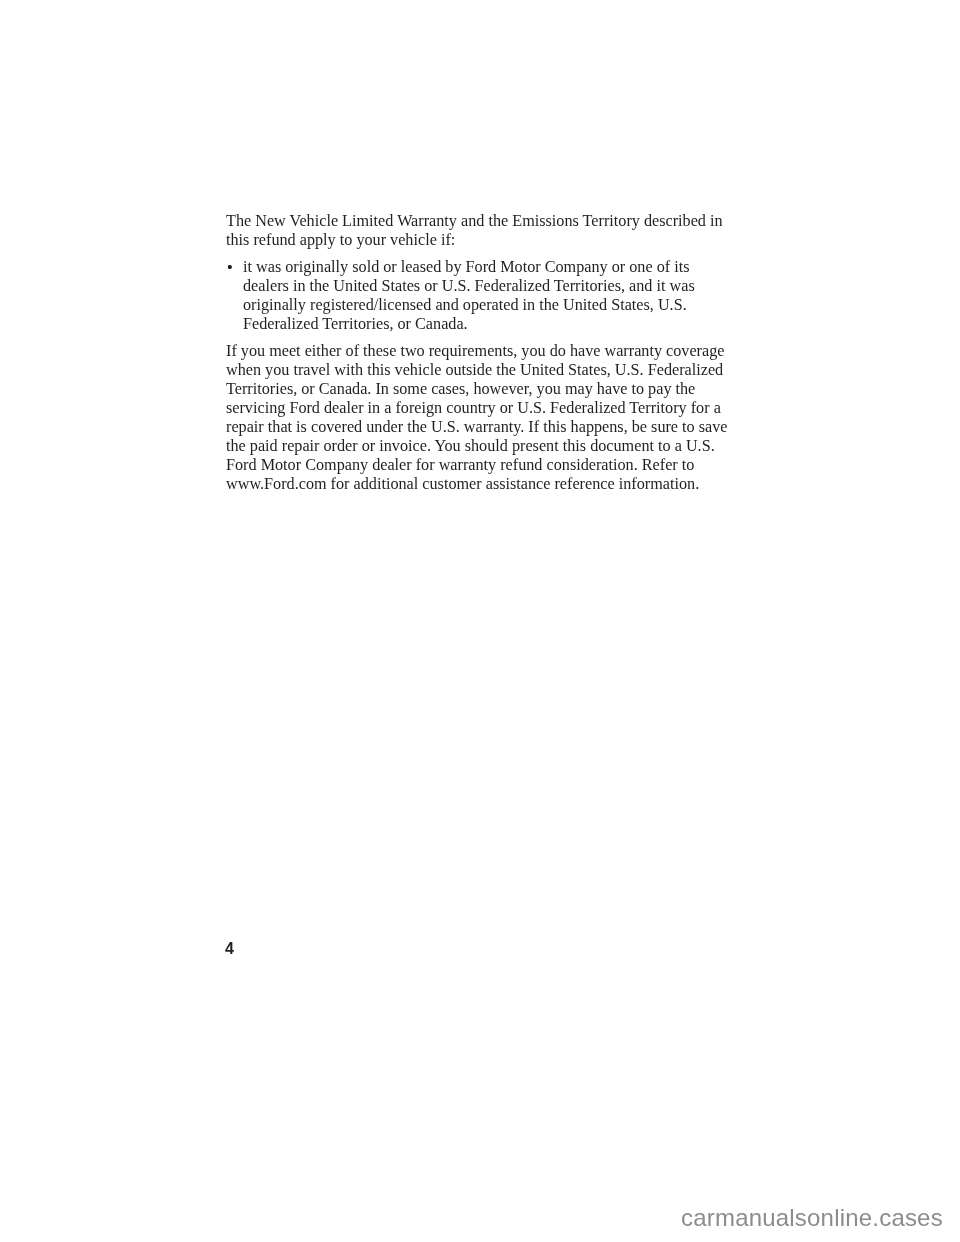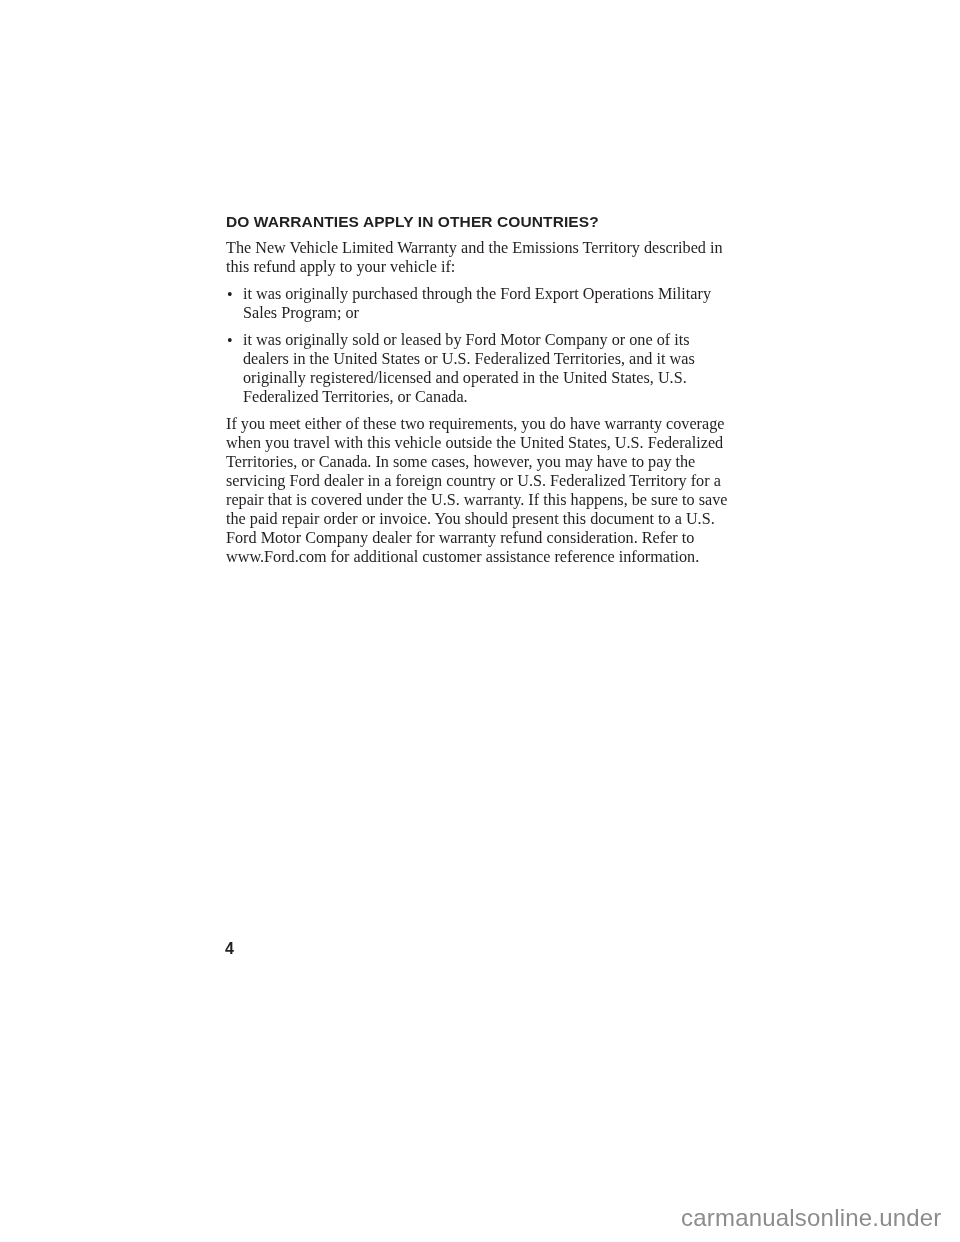--- a/index.html
+++ b/index.html
@@ -76,33 +76,31 @@
       font-family: "Liberation Sans", sans-serif;
       font-size: 24px;
       color: #8c8c8c;
       letter-spacing: 0.2px;
     }
   </style>
 </head>
 <body>
 
 <div class="content">
-  <h2 class="heading">DO WARRANTIES APPLY IN OTHER COUNTRIES?</h2>
 
   <p class="para"><span>The </span><b>New Vehicle Limited Warranty</b><span> and the </span><b>Emissions Territory</b><span> described in this refund apply to your vehicle if:</span></p>
 
   <ul class="bullets">
     <li class="bullet-item">
       <span class="bullet-dot">•</span>
-      <span>it was originally purchased through the Ford Export Operations Military Sales Program; or</span>
     </li>
     <li class="bullet-item">
       <span class="bullet-dot">•</span>
       <span>it was originally sold or leased by Ford Motor Company or one of its dealers in the United States or U.S. Federalized Territories, and it was originally registered/licensed and operated in the United States, U.S. Federalized Territories, or Canada.</span>
     </li>
   </ul>
 
   <p class="para">If you meet either of these two requirements, you do have warranty coverage when you travel with this vehicle outside the United States, U.S. Federalized Territories, or Canada. In some cases, however, you may have to pay the servicing Ford dealer in a foreign country or U.S. Federalized Territory for a repair that is covered under the U.S. warranty. If this happens, be sure to save the paid repair order or invoice. You should present this document to a U.S. Ford Motor Company dealer for warranty refund consideration. Refer to www.Ford.com for additional customer assistance reference information.</p>
 </div>
 
 <div class="page-number">4</div>
 
-<div class="watermark">carmanualsonline.under</div>
+<div class="watermark">carmanualsonline.cases</div>
 
 </body></html>

